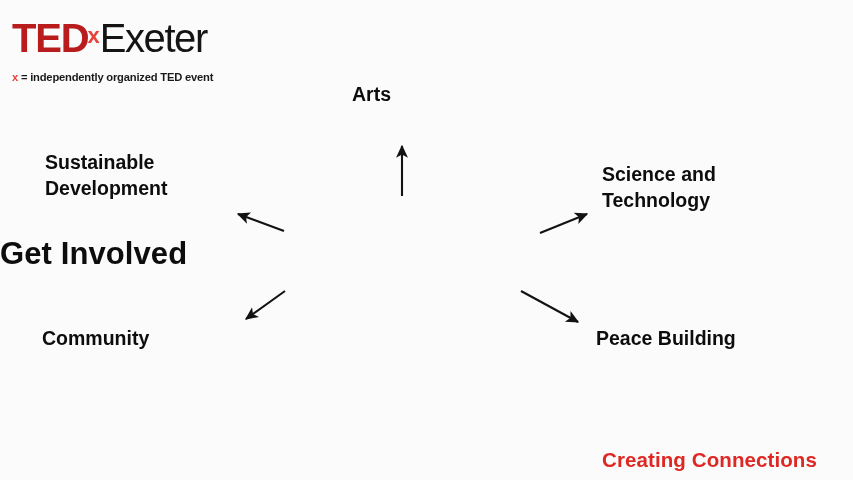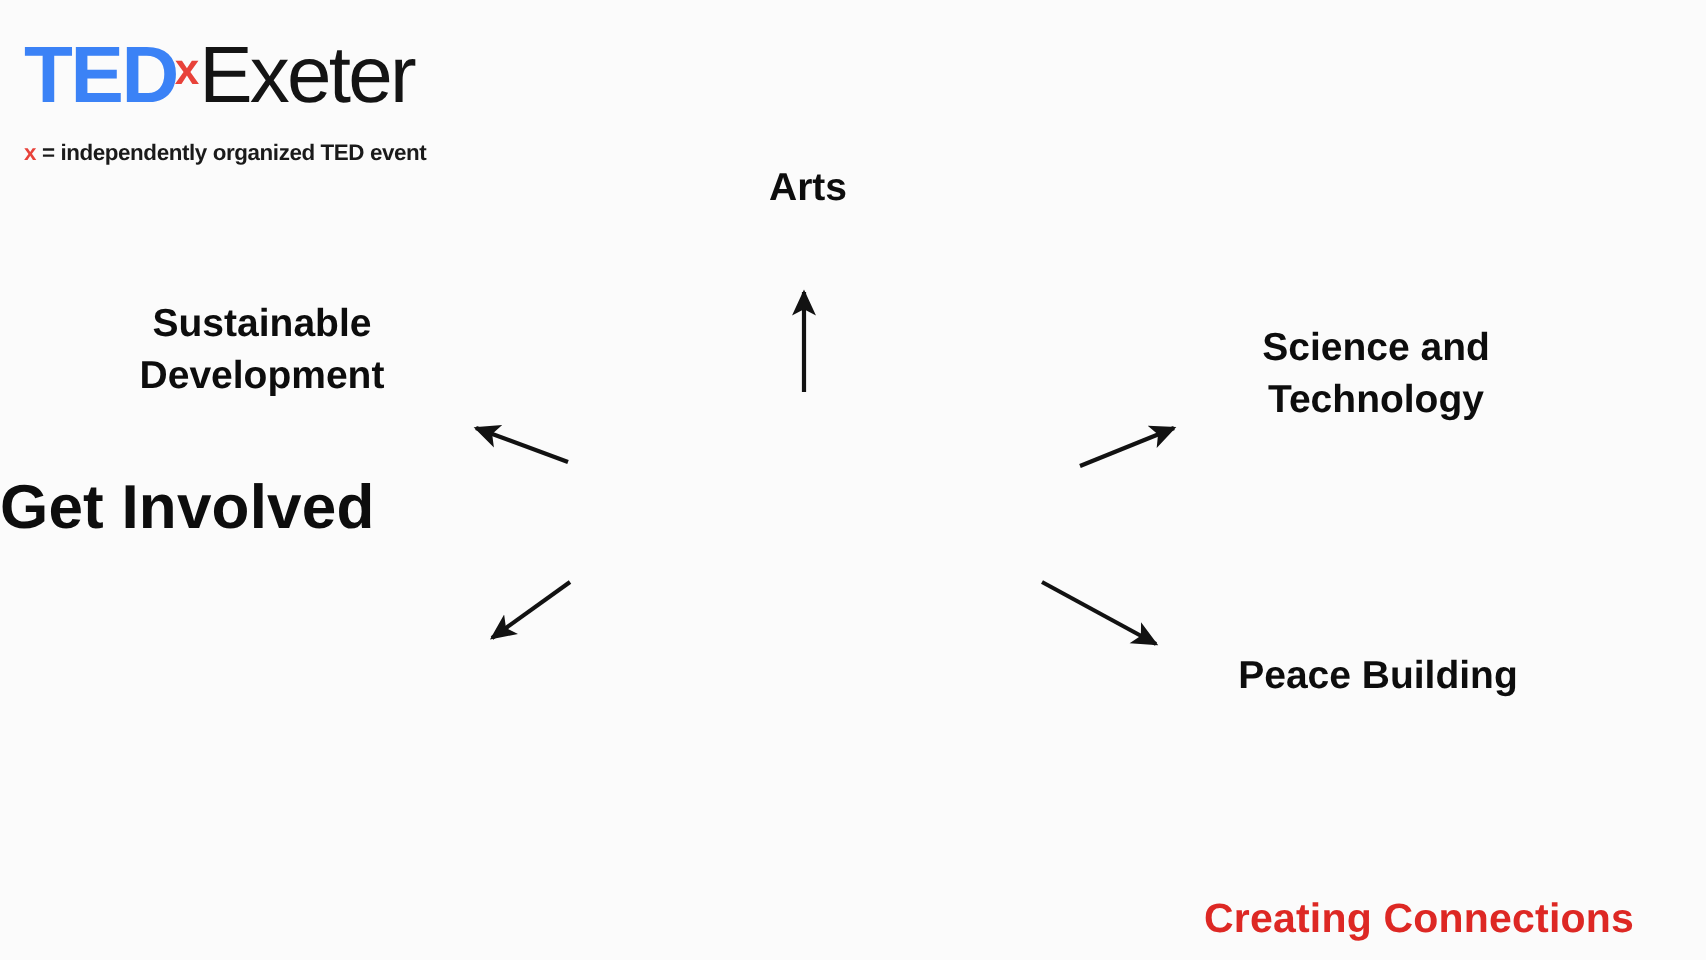--- a/index.html
+++ b/index.html
@@ -32,21 +32,21 @@
     display: block;
     line-height: 1;
     white-space: nowrap;
     height: 38px;
   }
   .logo-ted {
     font-family: "Liberation Sans", sans-serif;
     font-weight: bold;
     font-size: 40px;
     letter-spacing: -1.2px;
-    color: #3b82f6;
+    color: #b91c1c;
     vertical-align: baseline;
   }
   .logo-x {
     font-family: "Liberation Sans", sans-serif;
     font-weight: bold;
     font-size: 22px;
     color: #e8423a;
     vertical-align: super;
     position: relative;
     top: -3px;
@@ -85,21 +85,20 @@
     pointer-events: none;
   }
 
   .node-label {
     position: absolute;
     font-family: "Liberation Sans", sans-serif;
     font-weight: bold;
     font-size: 19.5px;
     color: #0d0d0d;
     line-height: 1.32;
-    text-align: center;
     white-space: pre-line;
   }
 
   #node-center {
     position: absolute;
     left: 0;
     right: 0;
     top: 236px;
     text-align: left;
     font-family: "Liberation Sans", sans-serif;
@@ -158,20 +157,21 @@
     <line x1="521" y1="291" x2="578" y2="322" stroke="#121212" stroke-width="2.1" marker-end="url(#ah)"></line>
   </svg>
 
   <div id="node-arts" class="node-label">Arts</div>
 
   <div id="node-peace" class="node-label">Peace Building</div>
 
   <div id="node-science" class="node-label">Science and
 Technology</div>
 
+  <div id="node-community" class="node-label">Community</div>
 
   <div id="node-sustain" class="node-label">Sustainable
 Development</div>
 
   <div id="node-center">Get Involved</div>
 
   <div id="footer-tagline">Creating Connections</div>
 
 </div>
 

